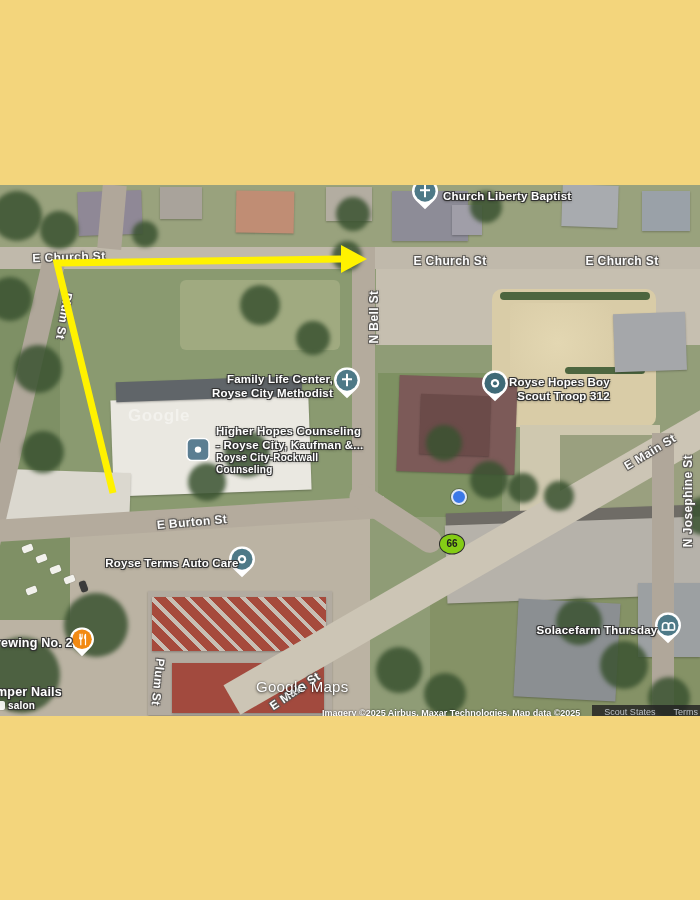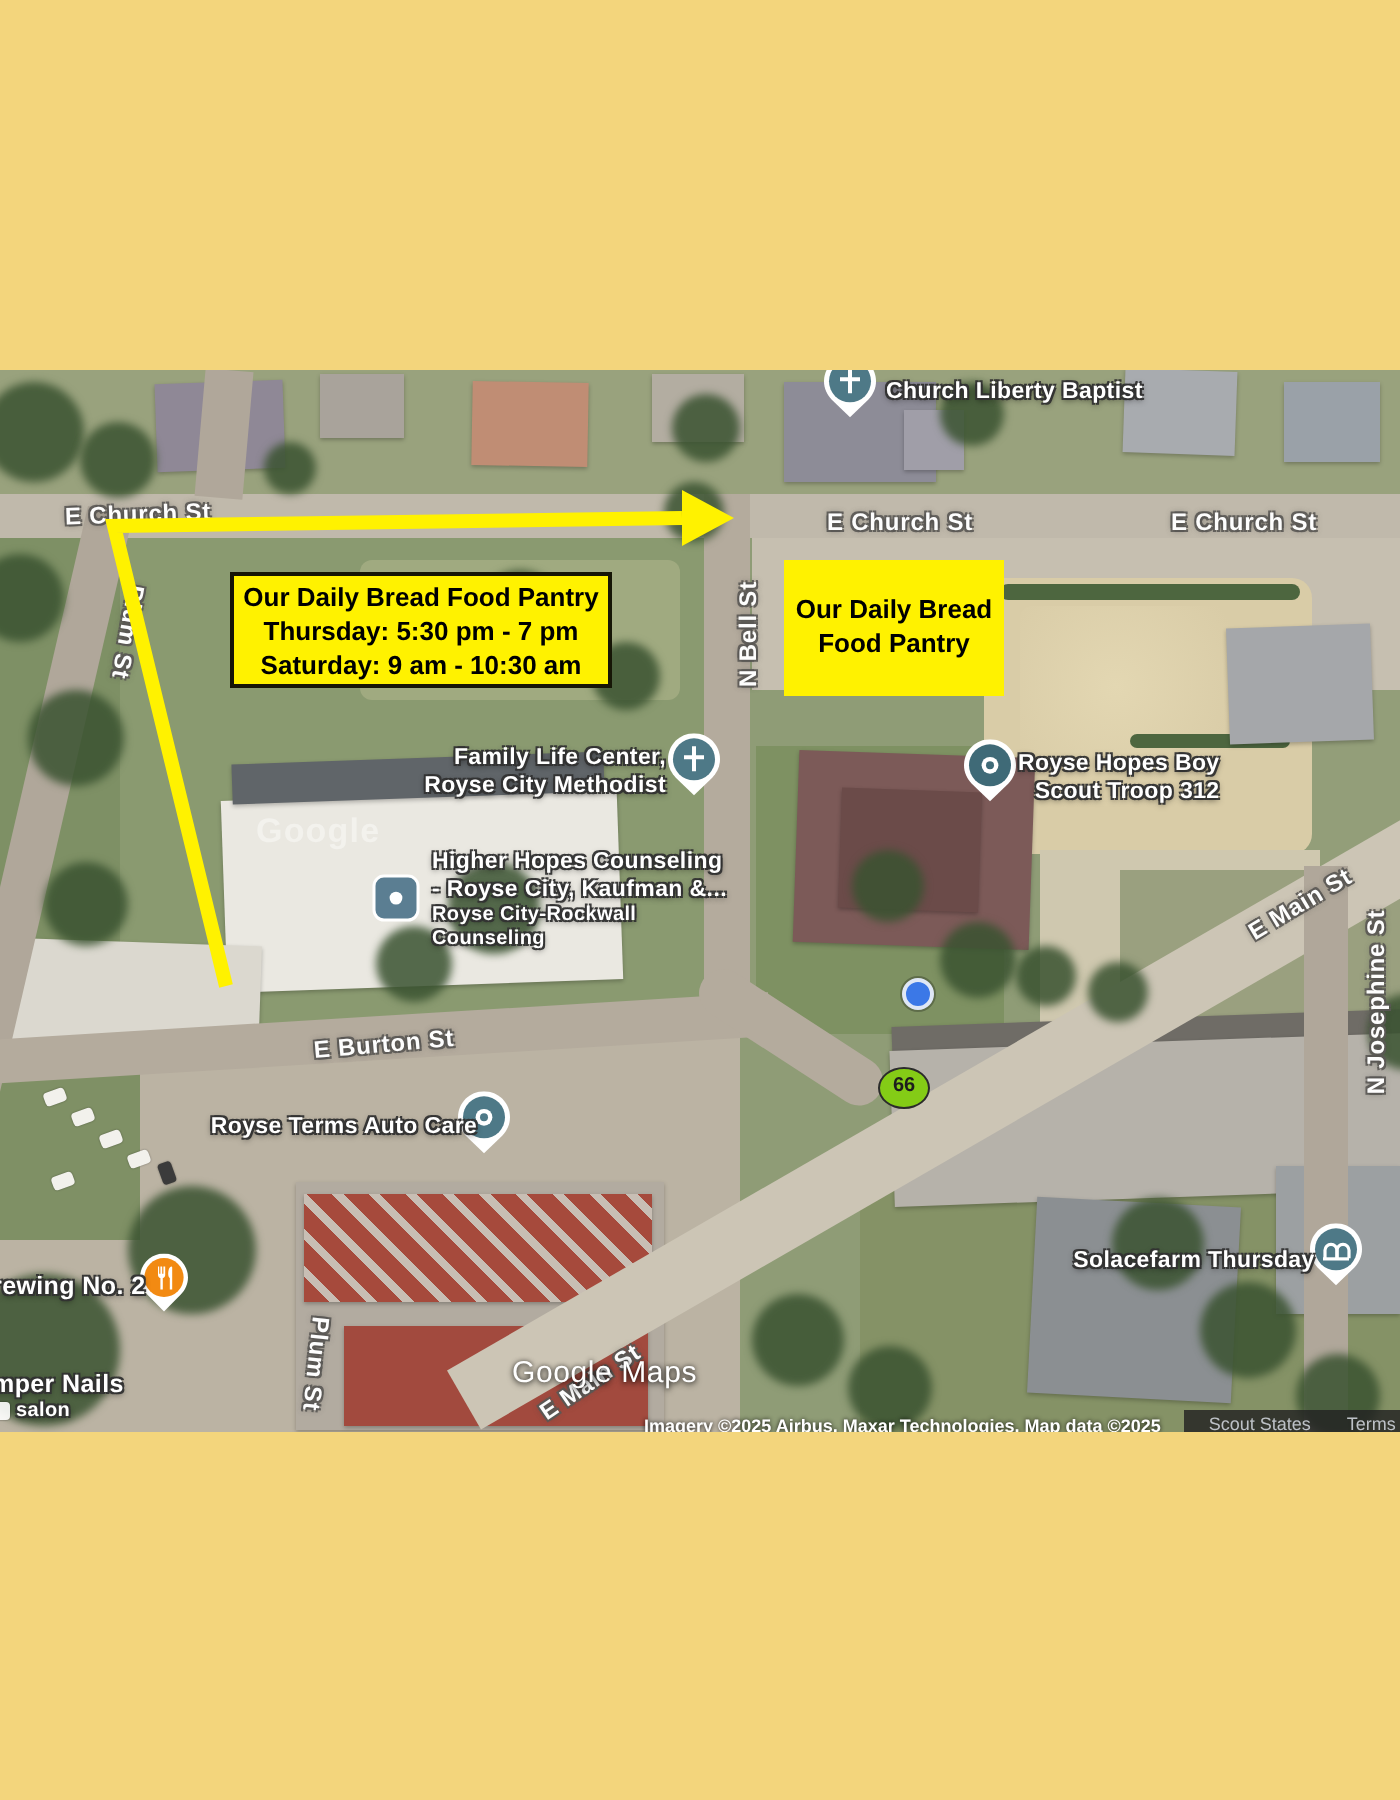--- a/index.html
+++ b/index.html
@@ -269,30 +269,21 @@
       <span style="position:static;display:inline-block;width:9px;height:9px;border-radius:2px;background:rgba(255,255,255,.9);box-shadow:0 0 1px rgba(0,0,0,.6);"></span>
       <span style="position:static;">salon</span>
     </span>
   </div>
 
   <svg id="arrow-svg" width="700" height="531" viewBox="0 0 700 531">
     <path d="M113 308 L57 78 L341 74" stroke="#FFF200" stroke-width="7" fill="none" stroke-linejoin="miter"></path>
     <polygon points="341,60 341,88 367,74" fill="#FFF200"></polygon>
   </svg>
 
-  <div class="ann" style="left:115px;top:101px;width:187px;height:52px;border:2.5px solid #161606;padding-top:2px;">
-    <span style="position:static;display:block;">Our Daily Bread Food Pantry</span>
-    <span style="position:static;display:block;">Thursday: 5:30 pm - 7 pm</span>
-    <span style="position:static;display:block;">Saturday: 9 am - 10:30 am</span>
-  </div>
-
-  <div class="ann" style="left:392px;top:95px;width:110px;height:68px;padding-top:16px;box-sizing:border-box;">
-    <span style="position:static;display:block;">Our Daily Bread</span>
-    <span style="position:static;display:block;">Food Pantry</span>
-  </div>
+
 
   <div id="gmaps-watermark">Google Maps</div>
 
   <div id="attribution">
     <span class="imagery">Imagery ©2025 Airbus, Maxar Technologies, Map data ©2025</span>
     <div class="dark-links">
       <span>Scout States</span>
       <span>Terms</span>
 
     </div>

